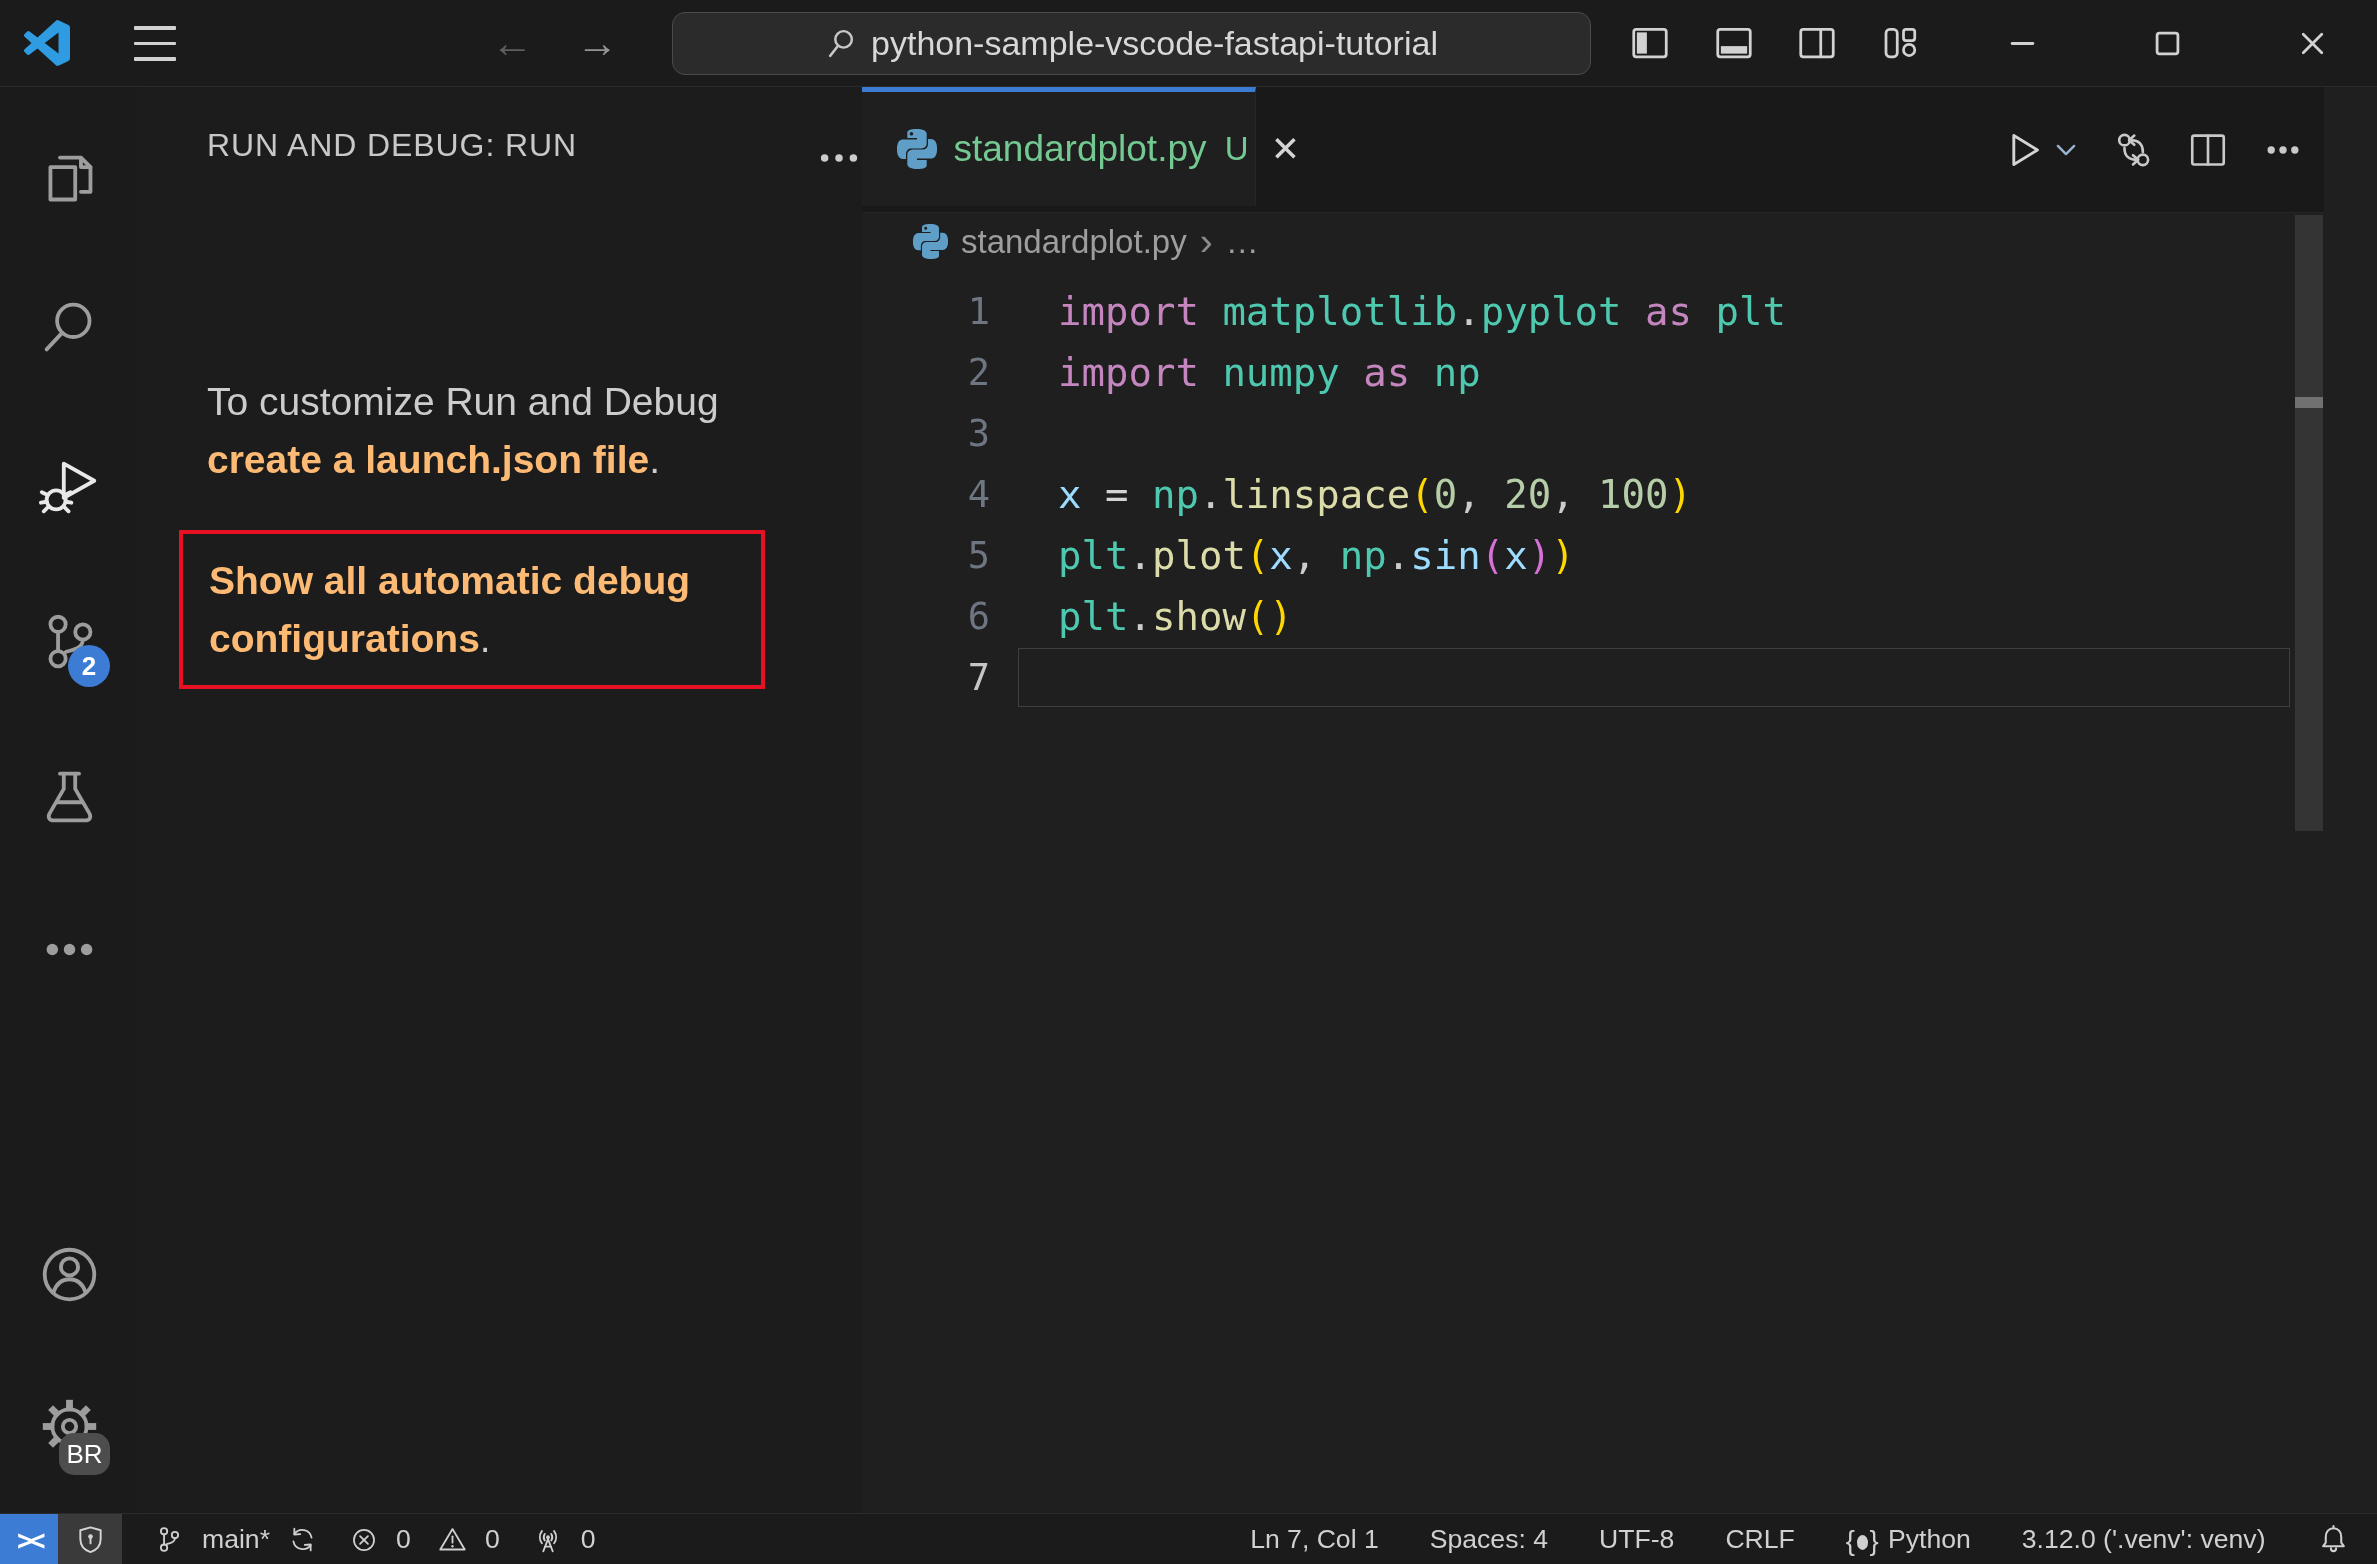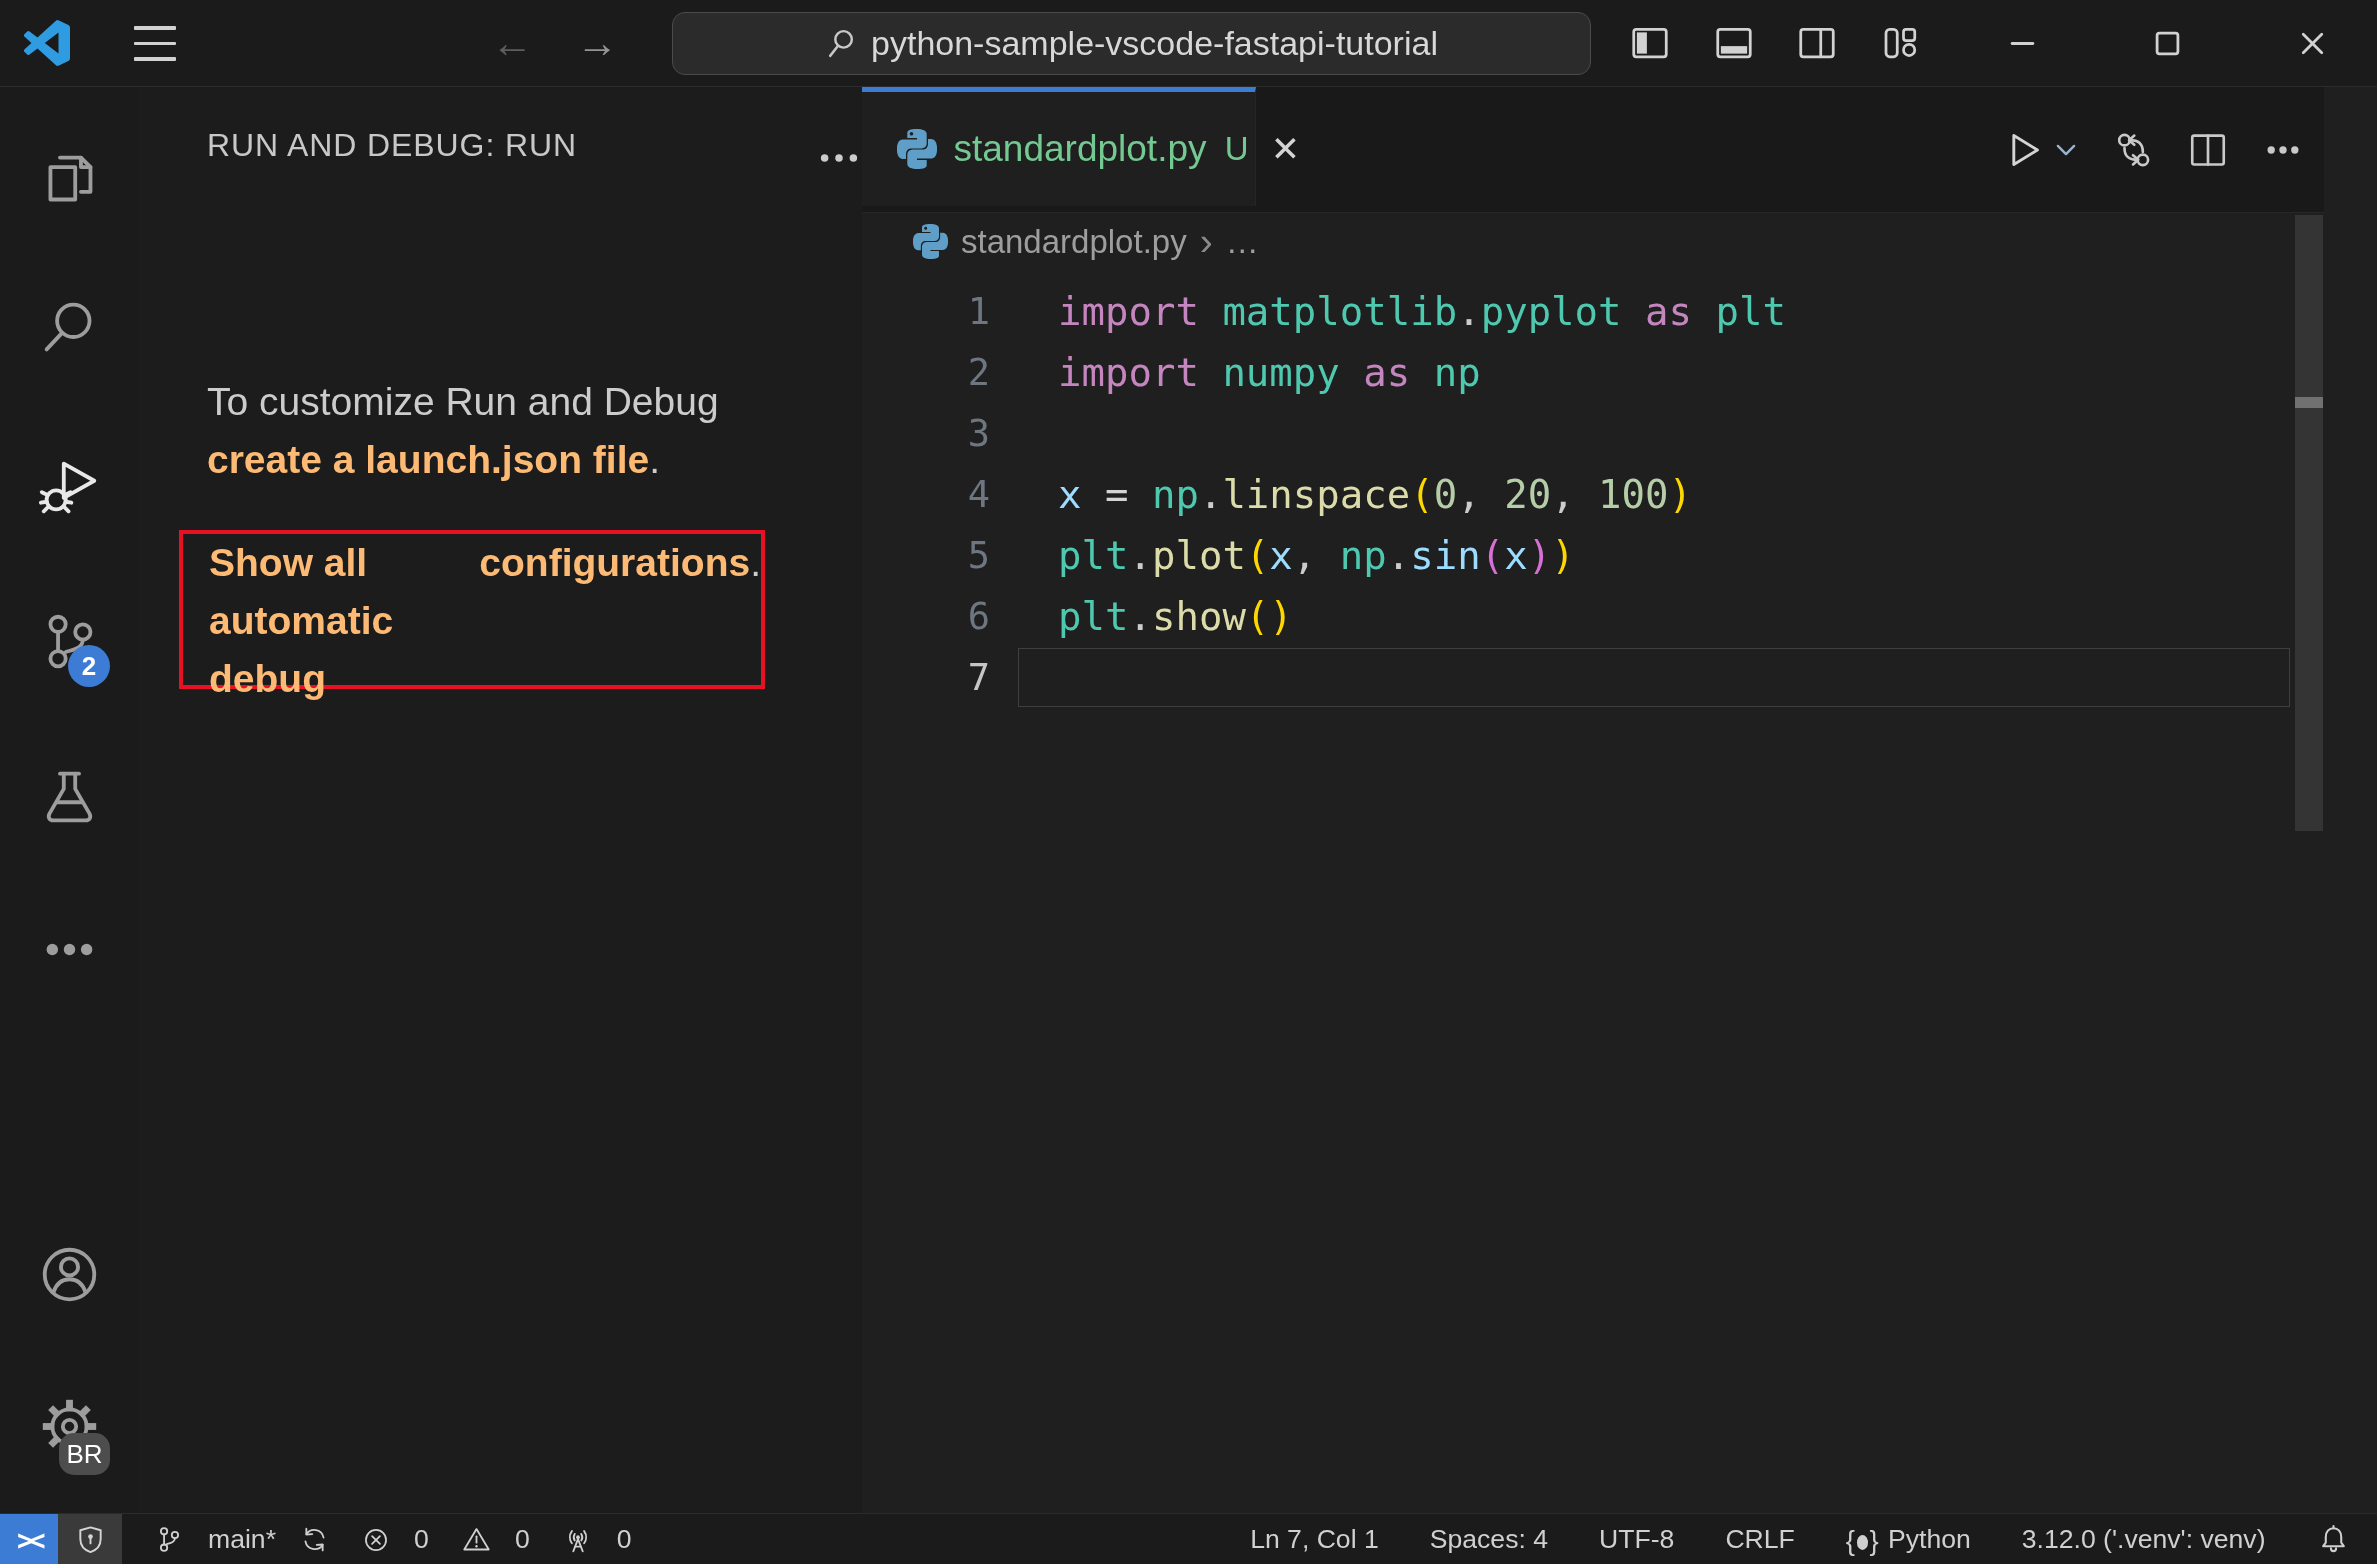--- a/index.html
+++ b/index.html
@@ -39,21 +39,21 @@
   .sidebar{position:absolute;left:138px;top:87px;width:776px;height:1426px;background:#1c1c1c;
            border-right:0.9px solid #2b2b2b;}
   .sb-header{position:absolute;left:69px;top:40px;font-size:32px;letter-spacing:0.9px;color:#c8c8c8;}
   .sb-more{position:absolute;left:678px;top:48px;cursor:pointer;}
   .runbtn{position:absolute;left:69px;top:174px;width:642px;height:79px;background:#3c7cd4;
           border:none;border-radius:4.6px;color:#ffffff;font-size:39px;
           font-family:"Liberation Sans",sans-serif;cursor:pointer;}
   .hint{position:absolute;left:69px;top:286px;font-size:39px;line-height:58px;color:#cccccc;}
   .link{color:#fdba74;cursor:pointer;font-weight:bold;}
   .redbox{position:absolute;left:41px;top:443px;width:552px;height:151px;border:4.6px solid #e81123;
-          display:flex;justify-content:center;padding-left:26px;
+          display:flex;flex-direction:column;justify-content:center;padding-left:26px;
           font-size:39px;line-height:58px;}
 
   
   .editor{position:absolute;left:862px;top:87px;width:1462px;height:1426px;background:#1f1f1f;}
   .tabstrip{position:absolute;left:0;top:0;width:100%;height:125px;background:#191919;
             border-bottom:0.9px solid #262626;}
   .tab{position:absolute;left:0;top:0;width:394px;height:119px;background:#1f1f1f;
        border-top:5.5px solid #3c7cd4;border-right:0.9px solid #262626;display:flex;
        align-items:center;padding-left:35px;box-sizing:border-box;cursor:pointer;}
   .tab-label{font-size:37px;color:#73C991;margin-left:16.5px;}
@@ -76,21 +76,21 @@
   .vscroll .mark{position:absolute;left:0;top:182px;width:100%;height:11px;background:rgba(140,140,140,.7);}
 
   
   .statusbar{position:absolute;left:0;top:1513px;width:2377px;height:51px;background:#1b1b1b;
              border-top:0.9px solid #2b2b2b;display:flex;align-items:center;font-size:26.6px;color:#d0d0d0;}
   .sb-item{display:flex;align-items:center;gap:9.2px;cursor:pointer;height:100%;}
   .seg-remote{width:58px;background:#3c7cd4;justify-content:center;color:#fff;
               font-family:"DejaVu Sans Mono",monospace;font-weight:bold;font-size:27.5px;letter-spacing:-4.6px;}
   .seg-shield{width:64px;background:#3a3a3a;justify-content:center;}
   .sb-left{display:flex;align-items:center;gap:33px;height:100%;}
-  .sb-grp{display:flex;align-items:center;gap:24px;height:100%;}
+  .sb-grp{display:flex;align-items:center;gap:18px;height:100%;}
   .sb-right{margin-left:auto;display:flex;align-items:center;gap:51px;padding-right:27.5px;height:100%;}
   .brace{font-size:27.5px;color:#d0d0d0;}
   .brace-dot{display:inline-block;width:11px;height:14.7px;border-radius:50%;background:#d0d0d0;
              margin:13px 1.8px 0 1.8px;}
 </style>
 </head>
 <body>
 
 <div class="app">
 

